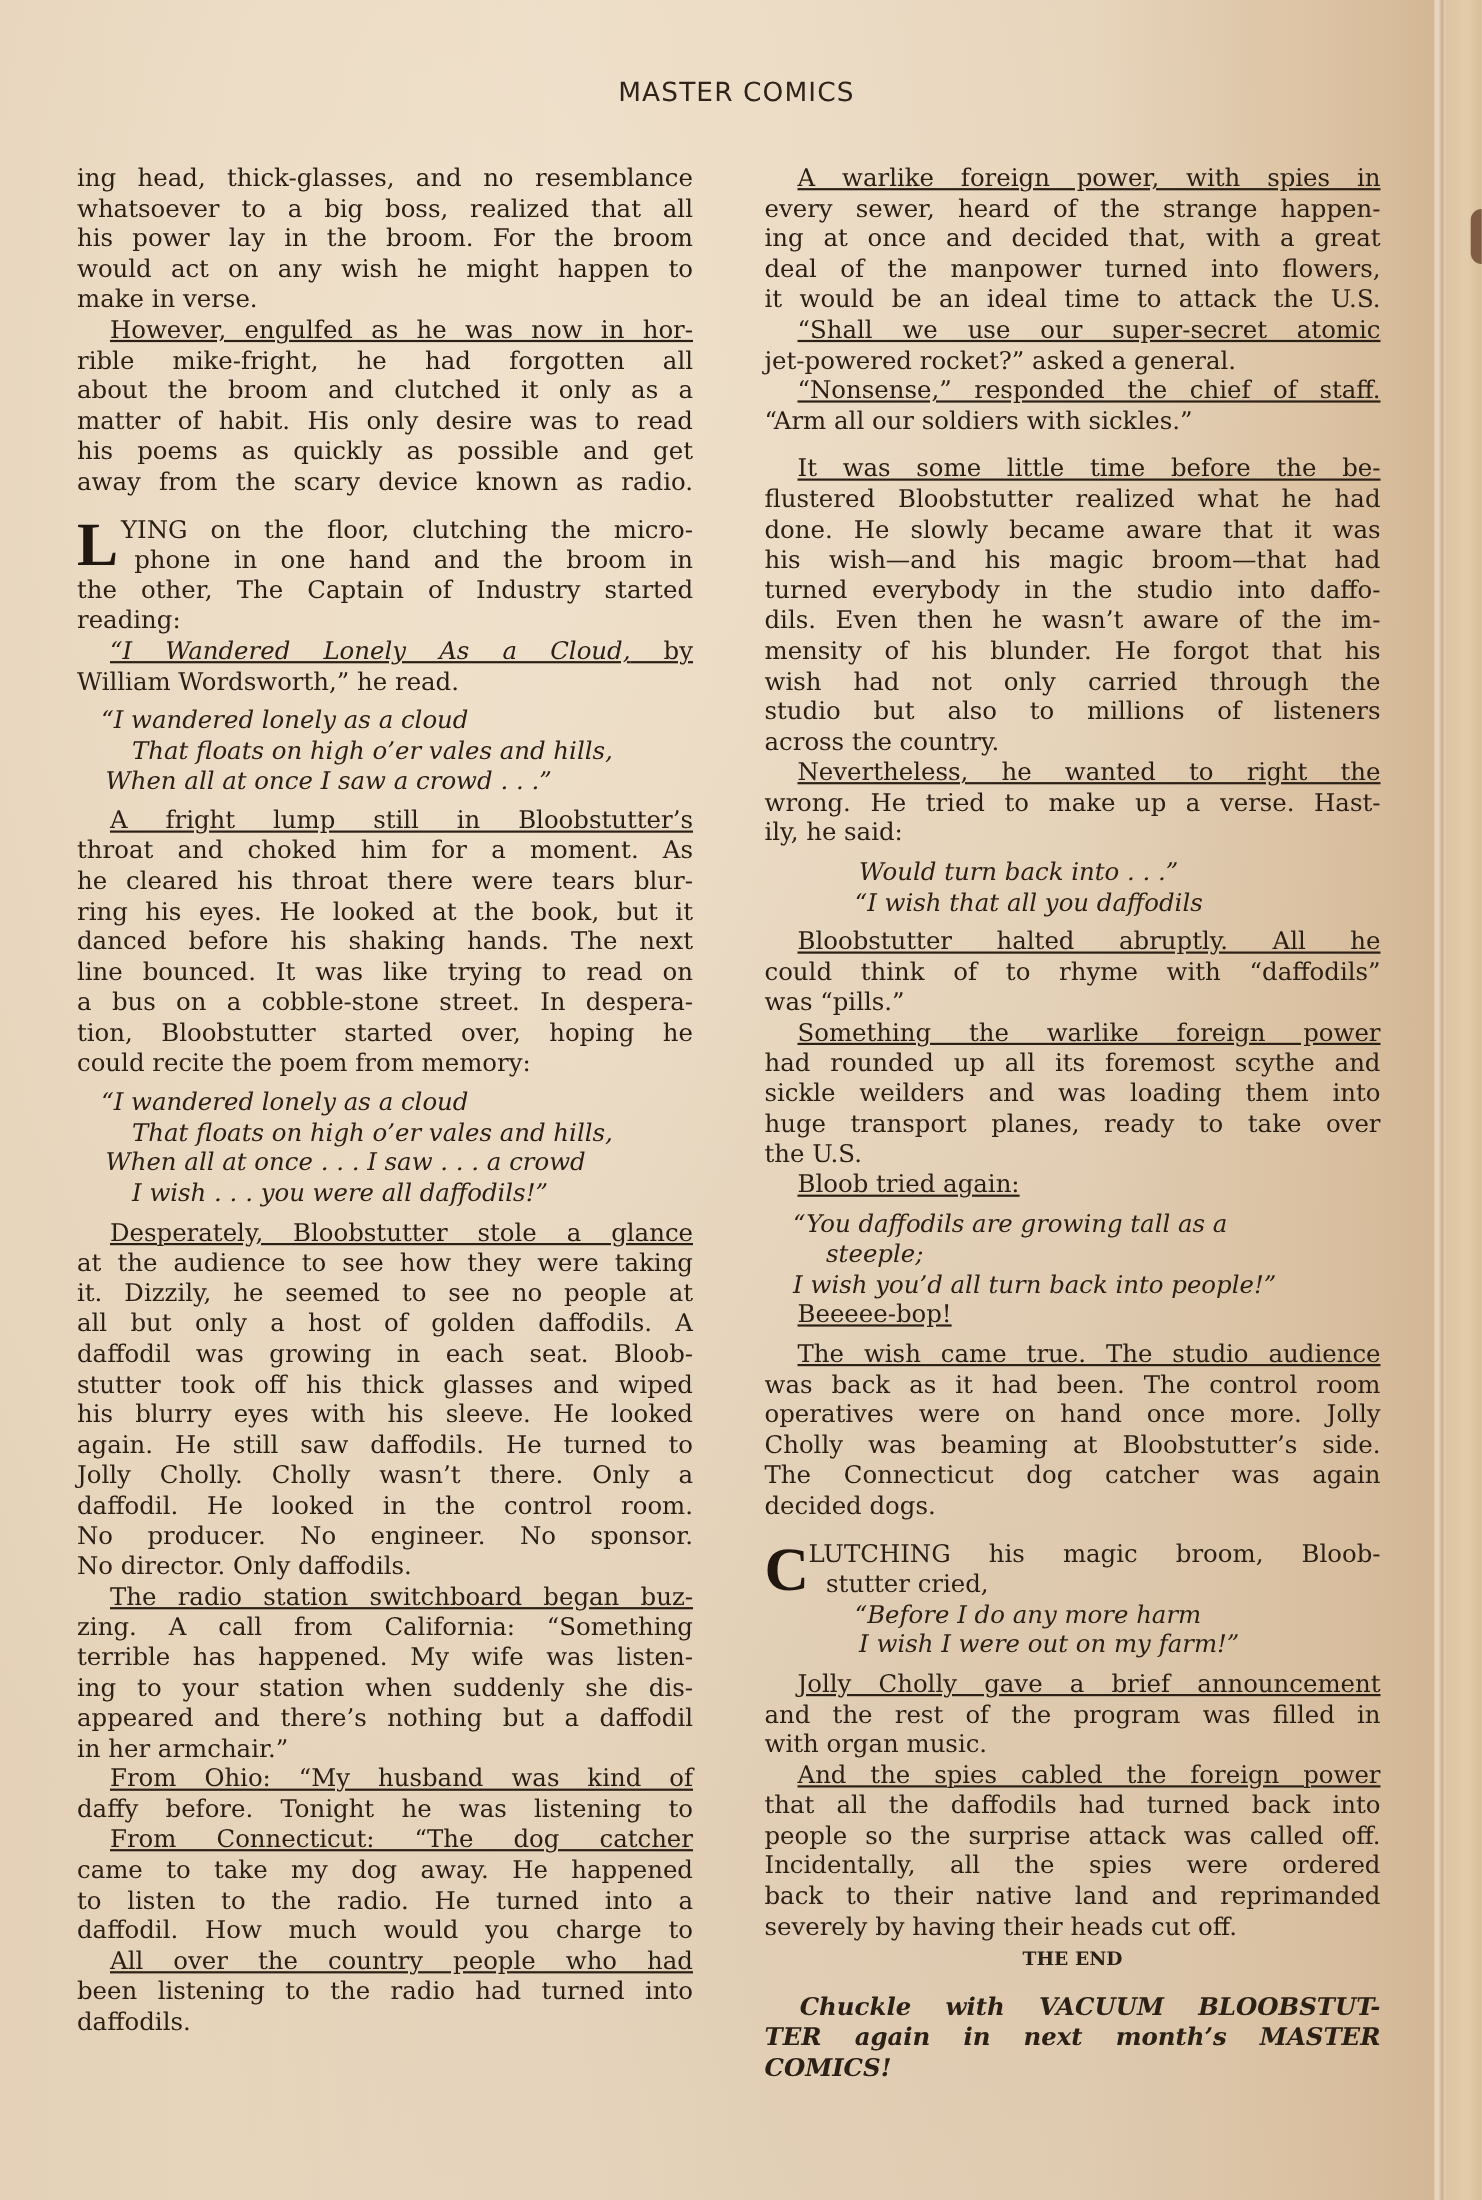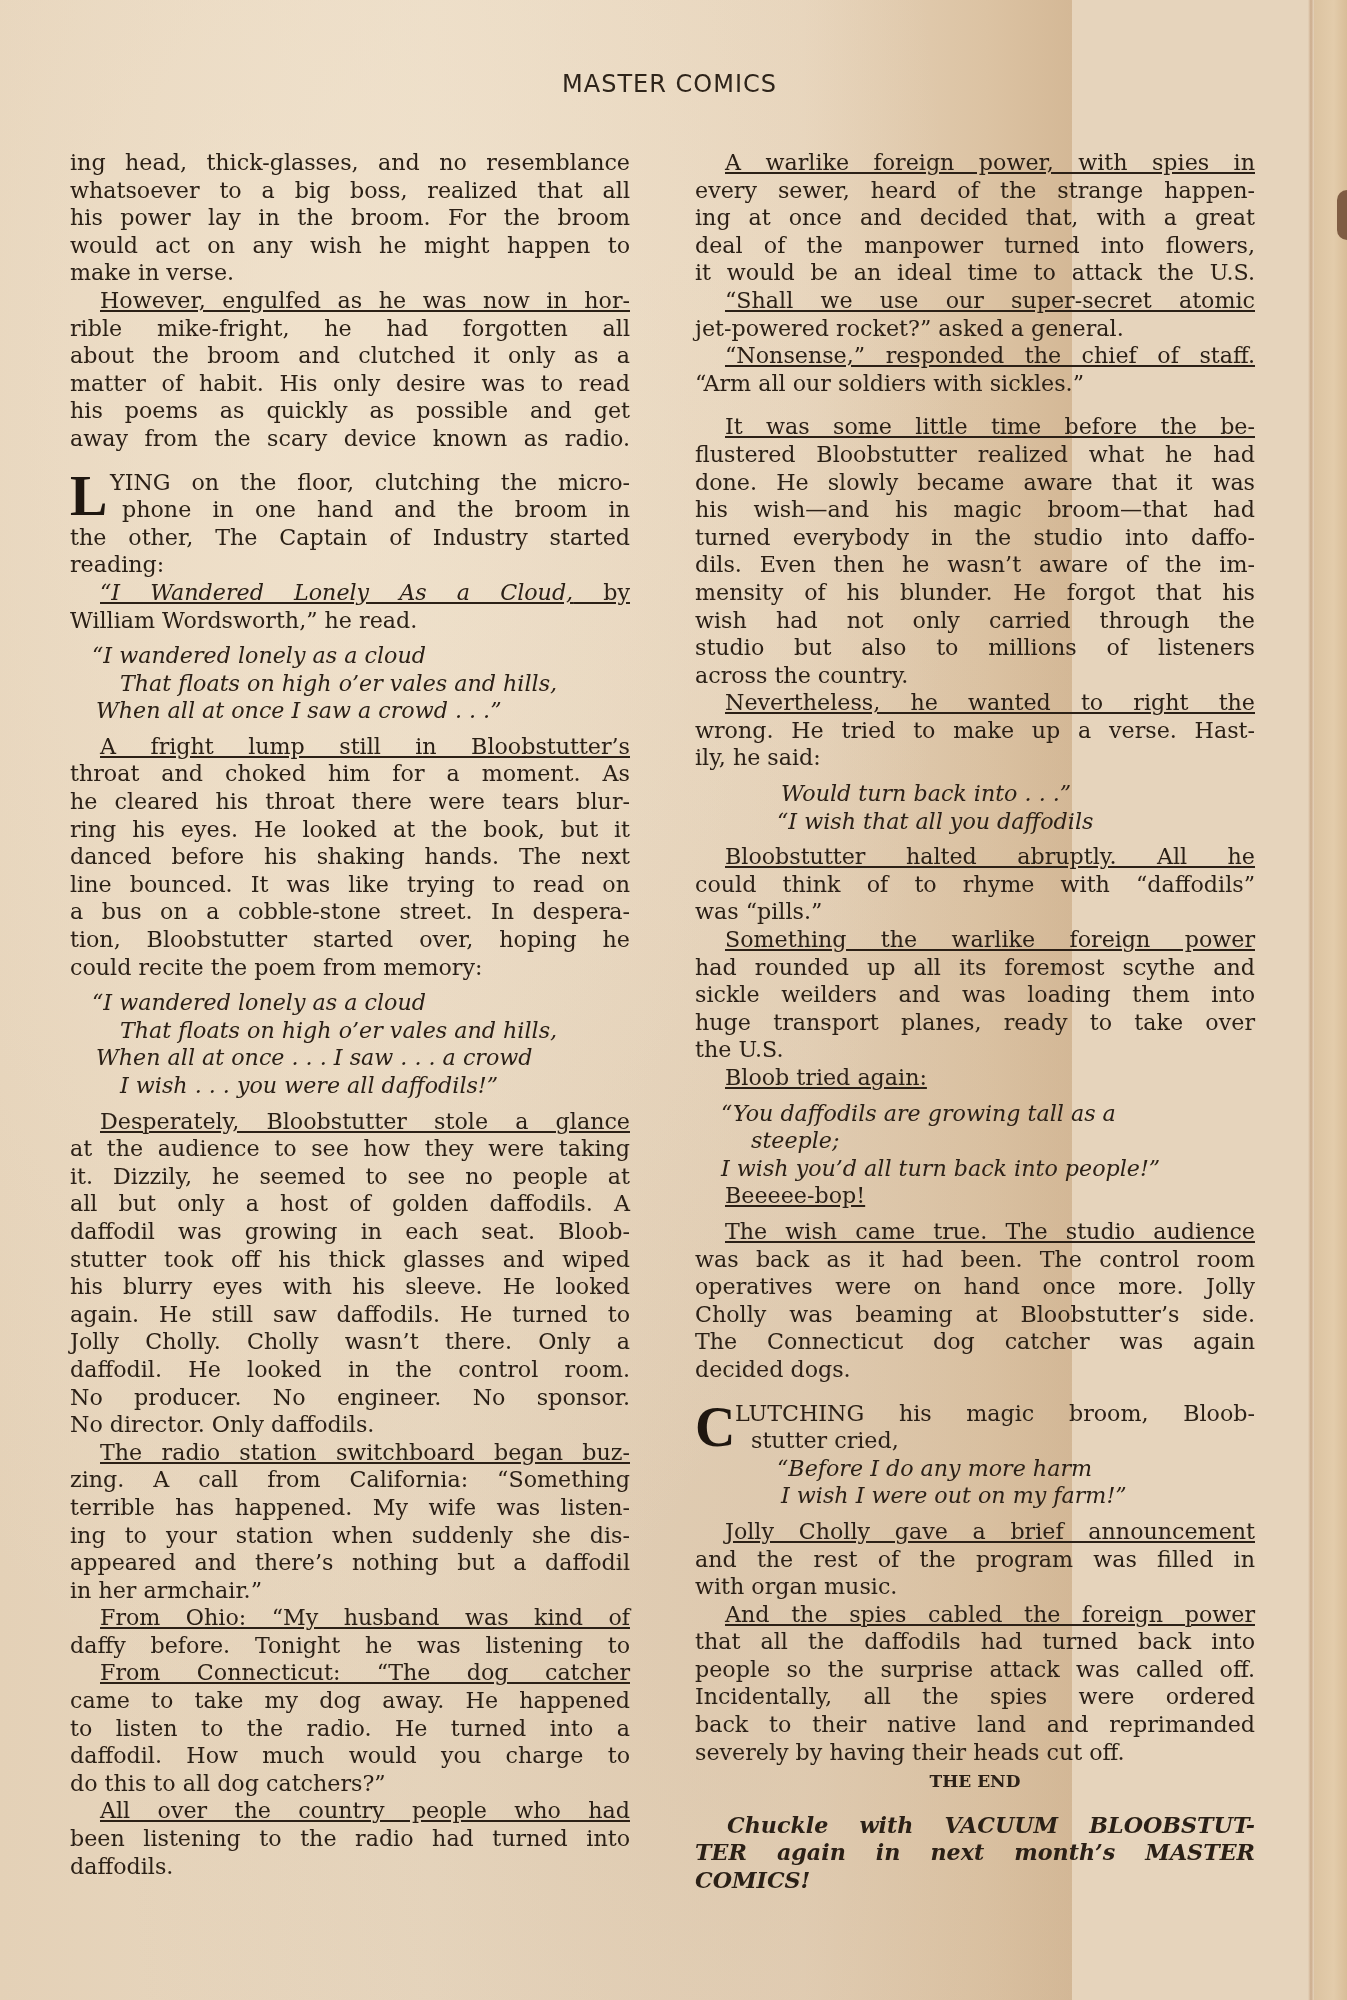--- a/index.html
+++ b/index.html
@@ -9,21 +9,21 @@
     body {
       width: 1347px;
       height: 2000px;
       overflow: hidden;
       background: #e6d4bc;
       font-family: "DejaVu Serif", "Liberation Serif", serif;
       color: #2b2016;
     }
     .page {
       position: relative;
-      width: 1072px;
+      width: 1304px;
       height: 2000px;
       background:
         radial-gradient(ellipse at 30% 20%, rgba(245,232,212,0.6) 0%, rgba(245,232,212,0) 60%),
         radial-gradient(ellipse at 70% 80%, rgba(205,180,150,0.35) 0%, rgba(205,180,150,0) 60%),
         linear-gradient(90deg, #e4d1b7 0%, #e9d9c2 40%, #e6d3ba 75%, #dcc3a3 92%, #d4b896 100%);
     }
     .gutter-shadow {
       position: absolute;
       top: 0;
       left: 1308px;
@@ -196,21 +196,20 @@
     </div>
     <div>
       <div class="line indent">From Ohio: “My husband was kind of</div>
       <div class="line">daffy before. Tonight he was listening to</div>
     </div>
     <div>
       <div class="line indent">From Connecticut: “The dog catcher</div>
       <div class="line">came to take my dog away. He happened</div>
       <div class="line">to listen to the radio. He turned into a</div>
       <div class="line">daffodil. How much would you charge to</div>
-      <div class="line last">do this to all dog catchers?”</div>
     </div>
     <div>
       <div class="line indent">All over the country people who had</div>
       <div class="line">been listening to the radio had turned into</div>
       <div class="line last">daffodils.</div>
     </div>
   </div>
 
   <div class="col right">
     <div>

